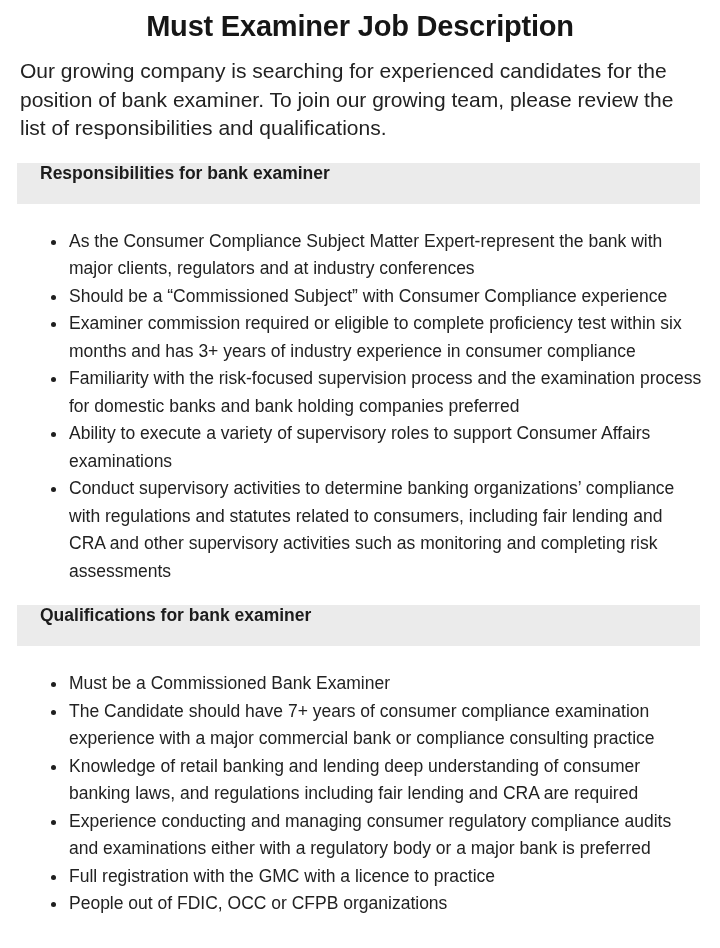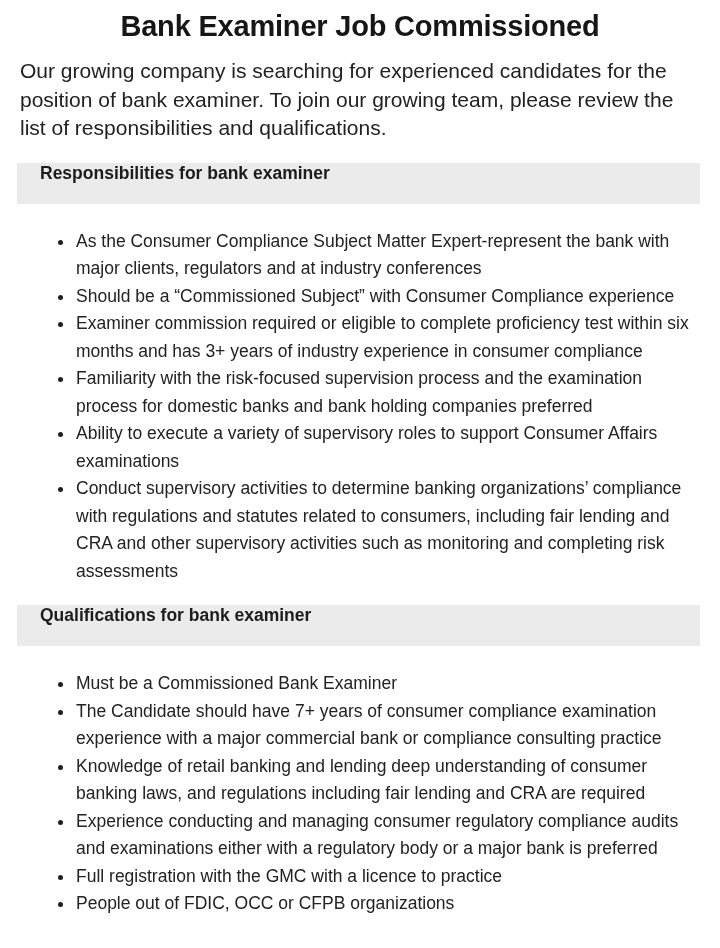--- a/index.html
+++ b/index.html
@@ -33,42 +33,42 @@
     margin: 20px 20px 0 17px;
     height: 41px;
     background: #ebebeb;
     display: flex;
     padding-left: 23px;
     font-size: 17.5px;
     font-weight: bold;
     color: #1c1c1c;
   }
   ul.bullet-list {
-    margin: 24px 0 20px 12px;
+    margin: 24px 0 20px 5px;
     padding-left: 62px;
     padding-right: 18px;
     list-style: disc outside;
   }
   ul.bullet-list li {
     font-size: 17.5px;
     line-height: 27.5px;
     color: #222222;
     padding-left: 2px;
   }
   ul.bullet-list li::marker {
     color: #1f1f1f;
     font-size: 15px;
   }
 </style>
 </head>
 <body>
 
 <div class="page">
 
-  <h1 class="page-title">Bank Examiner Job Commissioned</h1>
+  <h1 class="page-title">Must Examiner Job Description</h1>
 
   <p class="intro">Our growing company is searching for experienced candidates for the position of bank examiner. To join our growing team, please review the list of responsibilities and qualifications.</p>
 
   <div class="section-header">
     <span>Responsibilities for bank examiner</span>
   </div>
 
   <ul class="bullet-list">
     <li>As the Consumer Compliance Subject Matter Expert-represent the bank with major clients, regulators and at industry conferences</li>
     <li>Should be a “Commissioned Subject” with Consumer Compliance experience</li>

